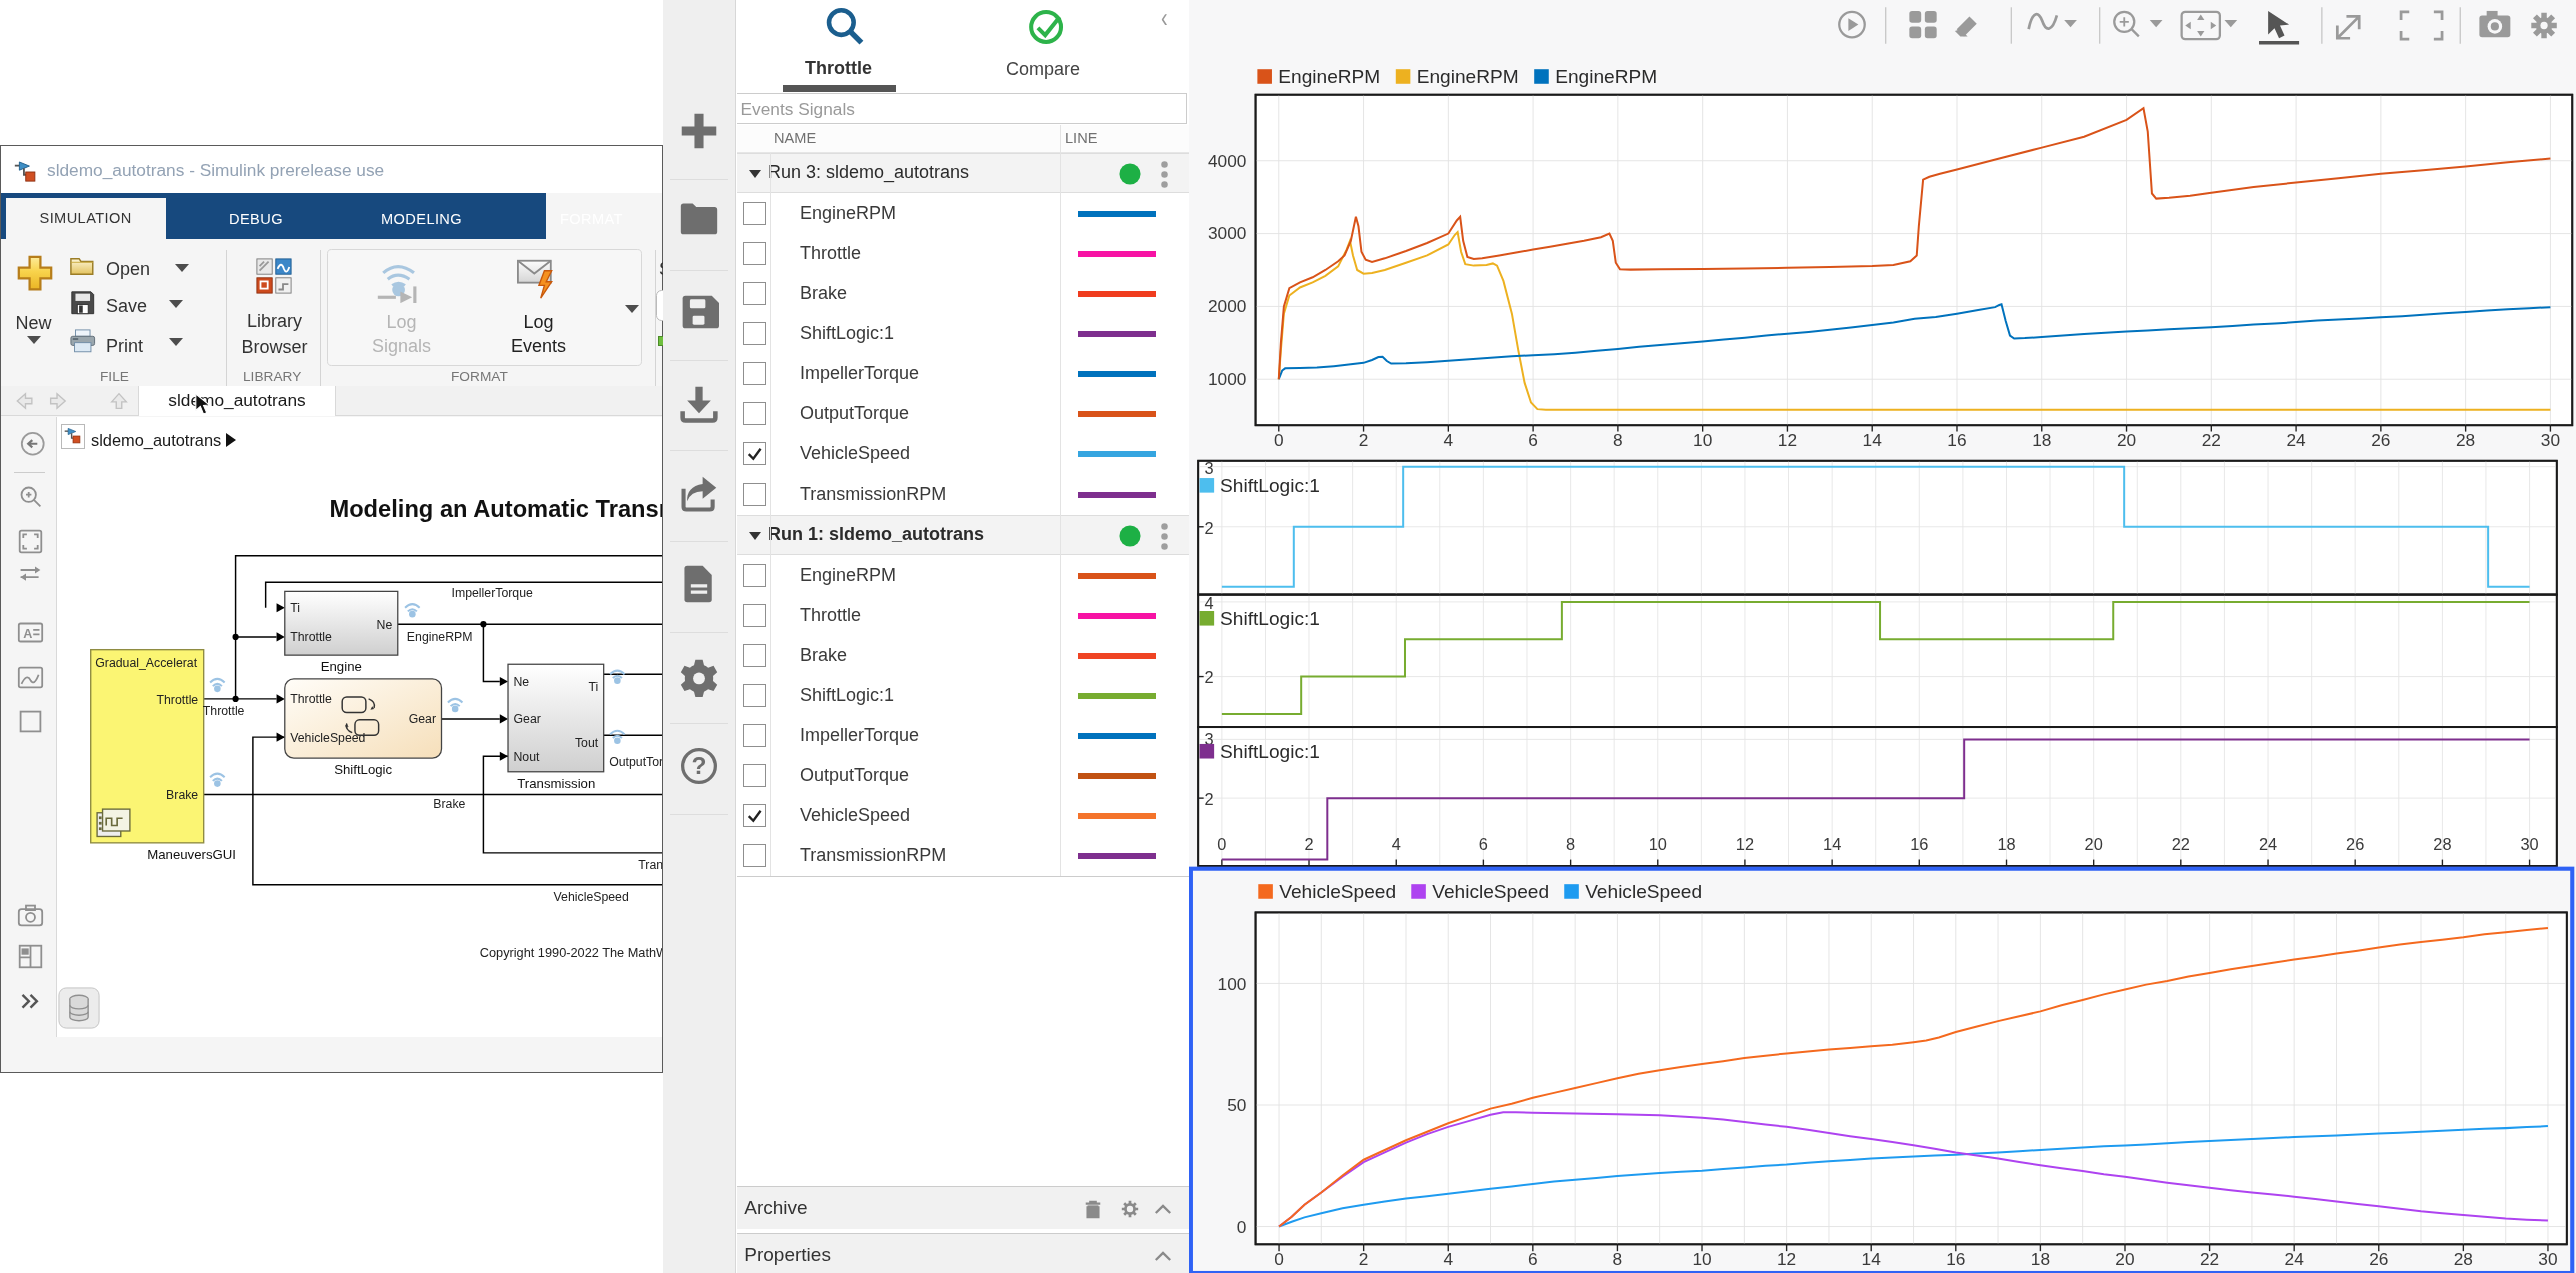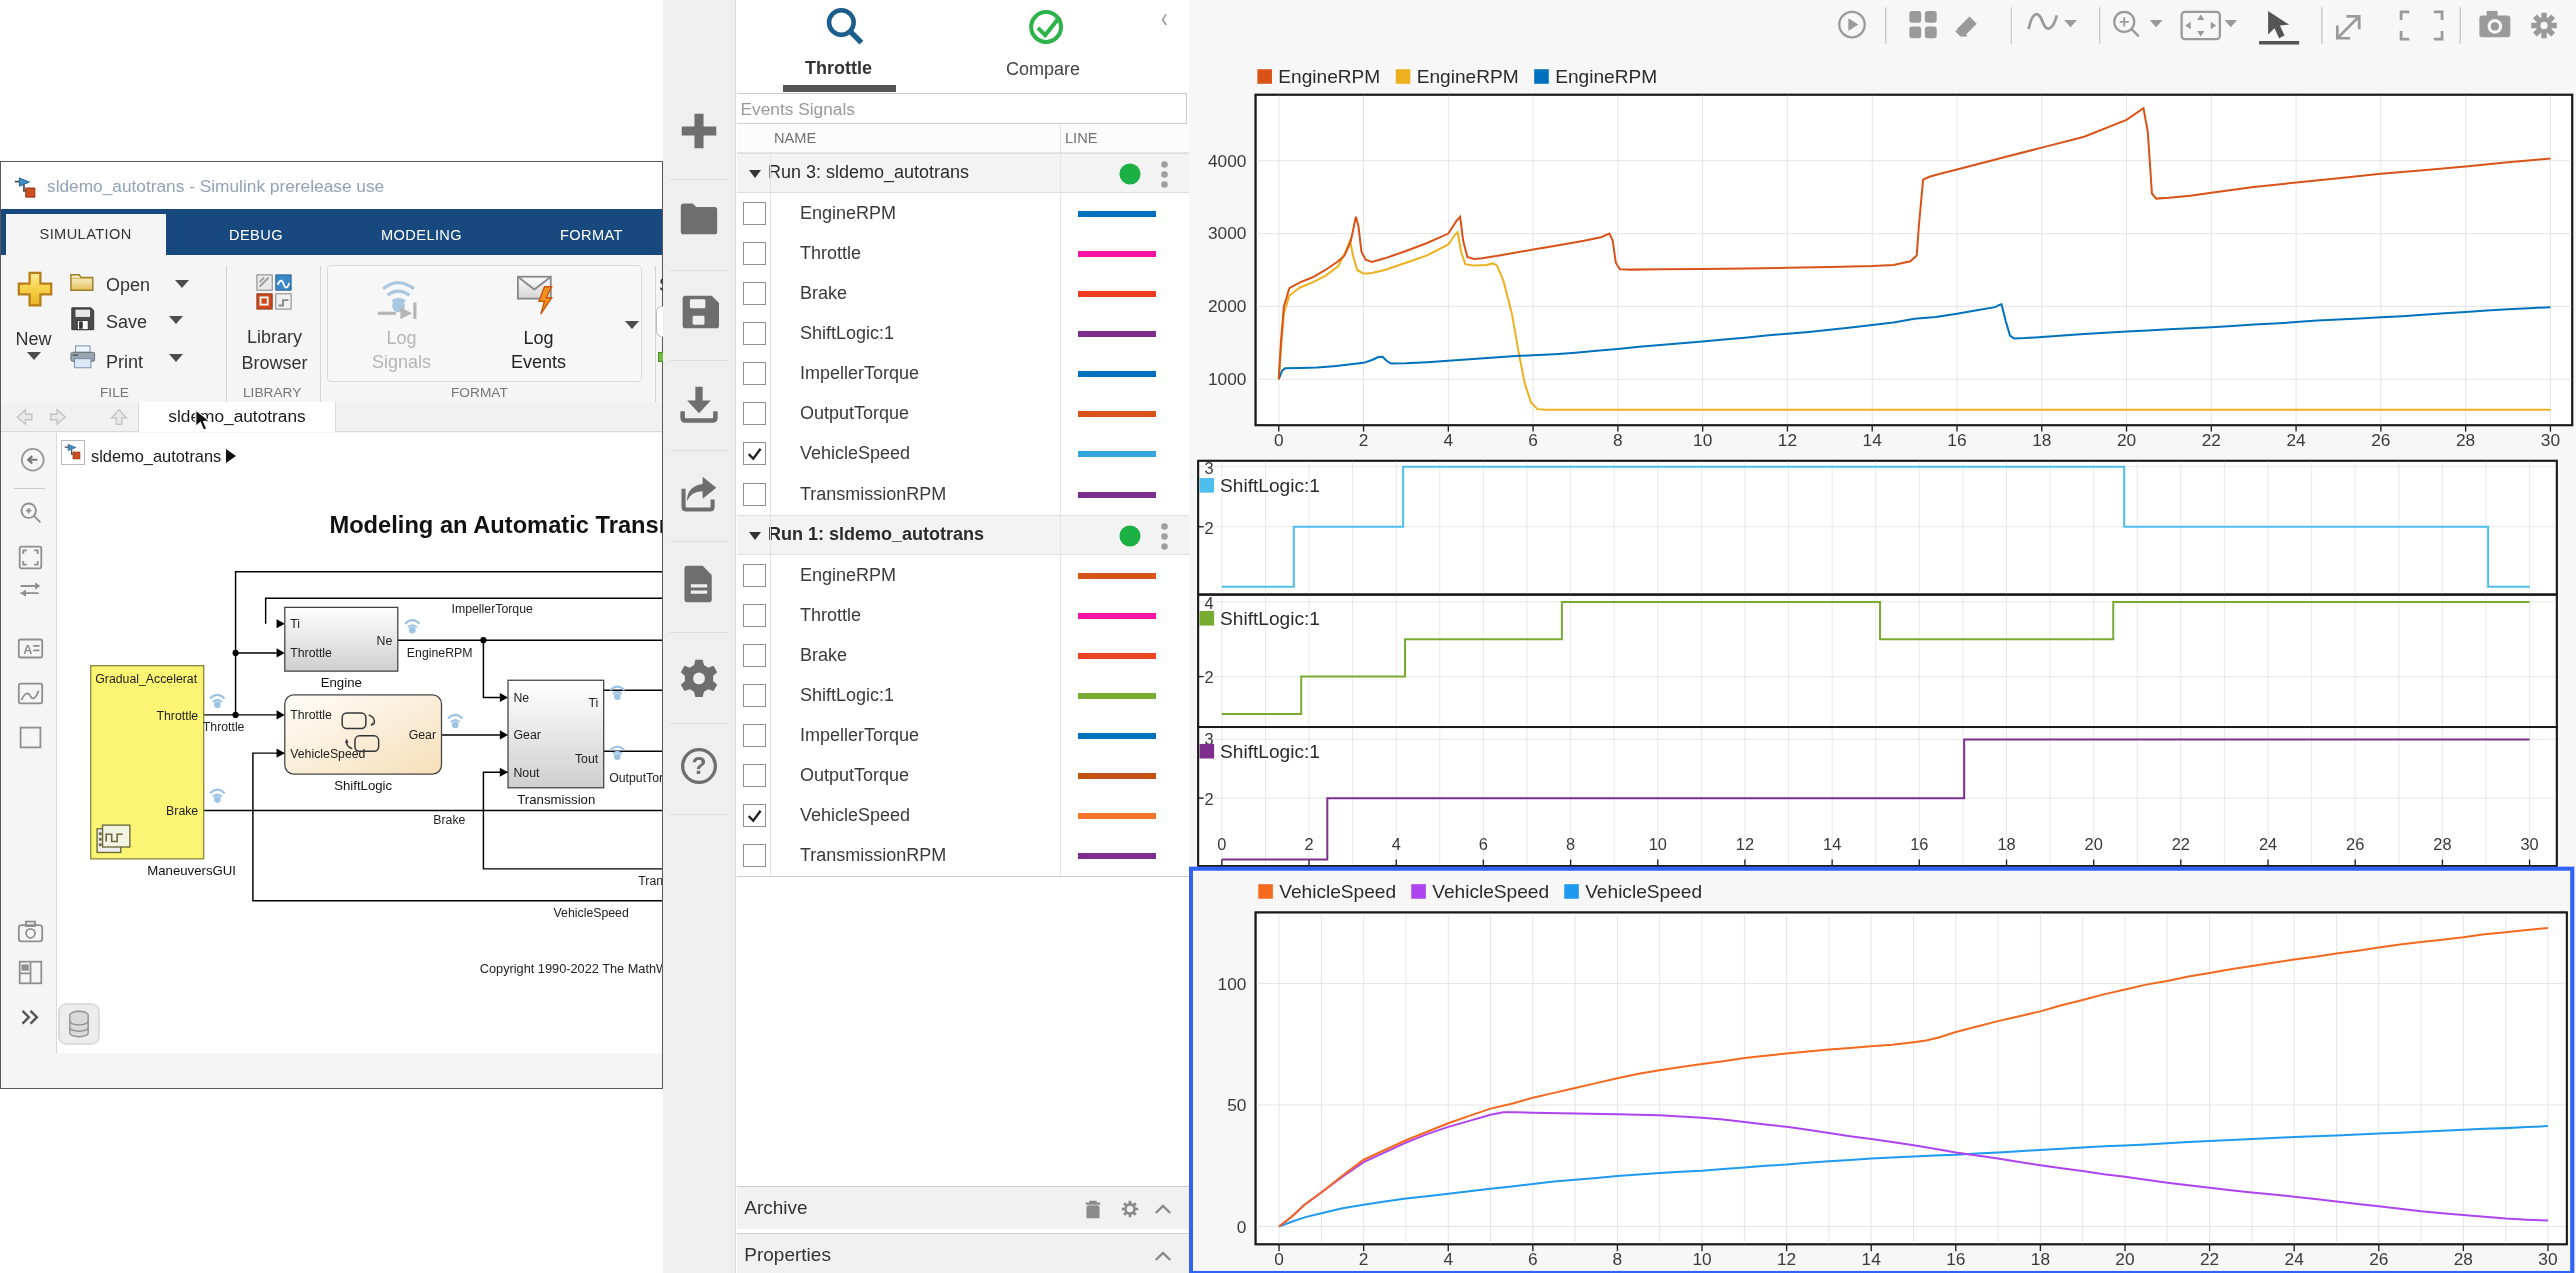--- a/index.html
+++ b/index.html
@@ -1,20 +1,20 @@
 <!DOCTYPE html>
 <html style="font-size:14.6px"><head><meta charset="utf-8">
 <style>
 *{margin:0;padding:0;box-sizing:border-box;}
 html,body{width:2576px;height:1273px;background:#fff;font-family:"Liberation Sans",sans-serif;}
 .a{position:absolute;}
-#simwin{left:0;top:145px;width:663px;height:928px;border:0.9px solid #5a5a5a;background:#f5f5f5;margin-top:16px;}
+#simwin{left:0;top:145px;width:663px;height:928px;border:0.9px solid #5a5a5a;background:#f5f5f5;}
 #titlebar{left:0;top:0;width:661px;height:47px;background:#fff;}
 #titletxt{left:46px;top:13.7px;font-size:17.3px;color:#93a2b4;}
-#tabbar{left:0;top:47px;width:661px;height:46px;background:#17497e;}
+#tabbar{left:0;top:47px;width:545px;height:46px;background:#17497e;}
 .tstab{top:5.5px;height:40px;font-size:14.6px;color:#fff;letter-spacing:0.4px;}
 #tabsim{left:4.6px;top:4.6px;width:160px;height:41px;background:#f5f5f5;color:#333;text-align:center;line-height:41px;font-size:14.6px;letter-spacing:0.4px;}
 #ribbon{left:0;top:93px;width:661px;height:148px;background:#f5f5f5;}
 .rsep{width:0.9px;background:#d4d4d4;top:11px;height:137px;}
 .rlabel{font-size:13.7px;color:#767676;top:130px;}
 .rtext{font-size:18px;color:#333;}
 .caret{width:0;height:0;border-left:7.3px solid transparent;border-right:7.3px solid transparent;border-top:8.2px solid #4d4d4d;}
 #navbar{left:0;top:240px;width:661px;height:30px;background:#f1f1f1;border-bottom:0.9px solid #d9d9d9;}
 #navtab{left:137px;top:0;width:198px;height:30px;background:#fff;border-left:0.9px solid #d9d9d9;border-right:0.9px solid #d9d9d9;text-align:center;line-height:29px;font-size:17.3px;color:#1a1a1a;}
 #crumbbar{left:56px;top:271px;width:605px;height:55px;background:#fff;border-bottom:0.9px solid #d9d9d9;}

